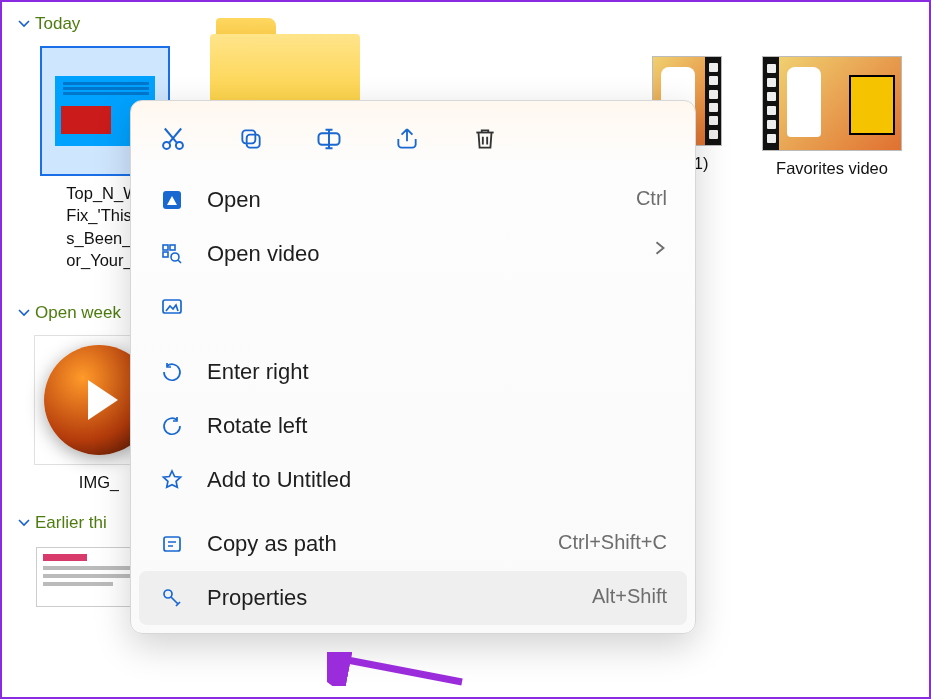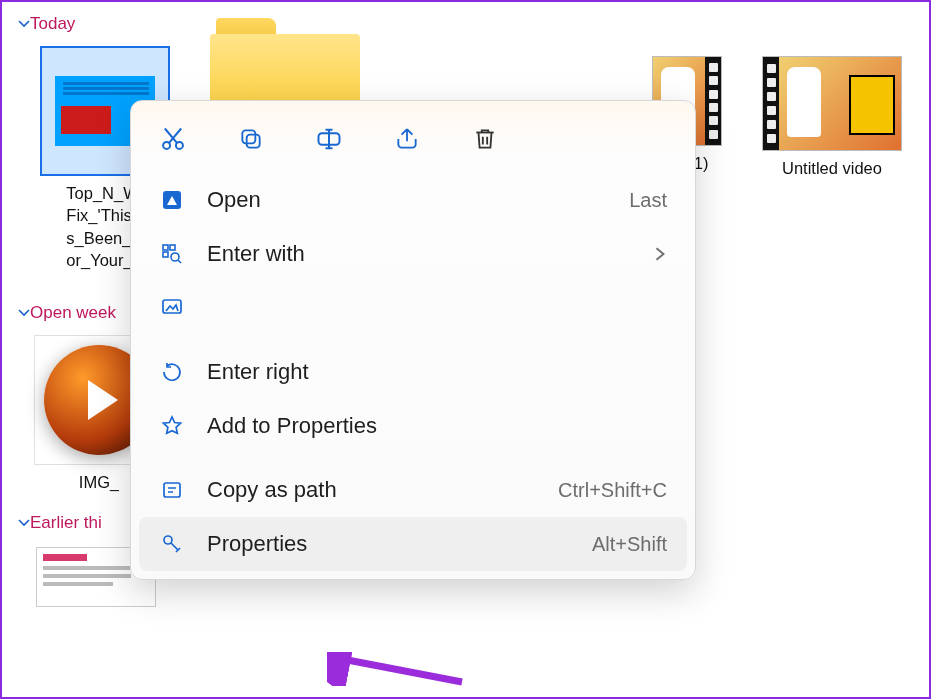--- a/index.html
+++ b/index.html
@@ -10,22 +10,23 @@
     width: 931px;
     height: 699px;
     overflow: hidden;
     position: relative;
     border: 2px solid #8a2be2;
   }
   .content { padding: 6px 4px; }
   .group-header {
     display: flex;
     align-items: center;
+    gap: 5px;
     padding: 2px 4px;
-    color: #be185d;
+    color: #4d7c0f;
     font-size: 17px;
     margin: 4px 0 6px 8px;
     cursor: default;
   }
   .chev {
     width: 12px; height: 12px;
     display:inline-flex;align-items:center;justify-content:center;
   }
   .items-row {
     display: flex;
@@ -128,21 +129,21 @@
     z-index:50;
   }
   .cm-toolbar{
     display:flex;gap:46px;padding:14px 16px 18px 18px;
   }
   .cm-toolbar .tbtn{
     width:32px;height:32px;display:flex;align-items:center;justify-content:center;
     color:#1968d2;
   }
   .cm-item{
-    display:flex;align-items:center;gap:22px;
+    display:flex;gap:22px;
     padding:14px 20px;
     font-size:22px;
     color:#1e1e1e;
     border-radius:8px;
     position:relative;
   }
   .cm-item .ic{
     width:26px;height:26px;display:flex;align-items:center;justify-content:center;color:#1968d2;
     flex-shrink:0;
   }
@@ -230,21 +231,21 @@
             <i></i>
             <i></i>
             <i></i>
             <i></i>
           </div>
         <div class="frame">
             <div class="person"></div>
             <div class="yellowbox"></div>
           </div>
       </div>
-      <div class="caption">Untitled video</div>
+      <div class="caption">Favorites video</div>
     </div>
   </div>
 
   <div class="group-header" style="margin-top:26px;">
     <span class="chev">
       <svg width="12" height="12" viewBox="0 0 12 12">
           <path d="M1 3 L6 8 L11 3" stroke="#1a5fd0" stroke-width="1.6" fill="none"></path>
         </svg>
     </span>
     <span>Open week</span>
@@ -319,34 +320,34 @@
   </div>
 
   <div class="cm-item">
     <span class="ic">
       <svg width="24" height="24" viewBox="0 0 24 24">
           <rect x="3" y="3" width="18" height="18" rx="3" fill="#1968d2"></rect>
           <path d="M7 17 L12 8 L17 17 Z" fill="#fff"></path>
         </svg>
     </span>
     <span>Open</span>
-    <span class="hint">Last</span>
+    <span class="hint">Ctrl</span>
   </div>
 
   <div class="cm-item">
     <span class="ic">
       <svg width="24" height="24" viewBox="0 0 24 24" fill="none" stroke="#1968d2" stroke-width="1.6">
         <rect x="3" y="3" width="5" height="5"></rect>
           <rect x="10" y="3" width="5" height="5"></rect>
           <rect x="3" y="10" width="5" height="5"></rect>
         <circle cx="15" cy="15" r="4"></circle>
           <path d="M18 18 l3 3"></path>
       </svg>
     </span>
-    <span>Enter with</span>
+    <span>Open video</span>
     <span class="chevr">
       <svg width="14" height="14" viewBox="0 0 12 12">
           <path d="M3 1 L9 6 L3 11" stroke="#6d6d6d" stroke-width="1.6" fill="none"></path>
         </svg>
     </span>
   </div>
 
   <div class="cm-item">
     <span class="ic">
       <svg width="24" height="24" viewBox="0 0 24 24" fill="none" stroke="#1968d2" stroke-width="1.7">
@@ -361,28 +362,37 @@
   <div class="cm-item">
     <span class="ic">
       <svg width="24" height="24" viewBox="0 0 24 24" fill="none" stroke="#1968d2" stroke-width="1.7">
         <path d="M4 12 a8 8 0 1 0 3 -6"></path>
           <path d="M7 3 v4 h4"></path>
       </svg>
     </span>
     <span>Enter right</span>
   </div>
 
+  <div class="cm-item">
+    <span class="ic">
+      <svg width="24" height="24" viewBox="0 0 24 24" fill="none" stroke="#1968d2" stroke-width="1.7">
+        <path d="M20 12 a8 8 0 1 1 -3 -6"></path>
+          <path d="M17 3 v4 h-4"></path>
+      </svg>
+    </span>
+    <span>Rotate left</span>
+  </div>
 
   <div class="cm-item">
     <span class="ic">
       <svg width="24" height="24" viewBox="0 0 24 24" fill="none" stroke="#1968d2" stroke-width="1.7">
         <path d="M12 3 l2.6 5.5 6 .6 -4.5 4.2 1.2 6 L12 16.8 6.7 19.3 l1.2 -6 L3.4 9.1 l6 -.6 Z"></path>
       </svg>
     </span>
-    <span>Add to Properties</span>
+    <span>Add to Untitled</span>
   </div>
 
   <div class="cm-gap"></div>
 
 
   <div class="cm-item">
     <span class="ic">
       <svg width="24" height="24" viewBox="0 0 24 24" fill="none" stroke="#1968d2" stroke-width="1.7">
         <rect x="4" y="5" width="16" height="14" rx="2"></rect>
           <path d="M8 10 h8 M8 14 h5"></path>

